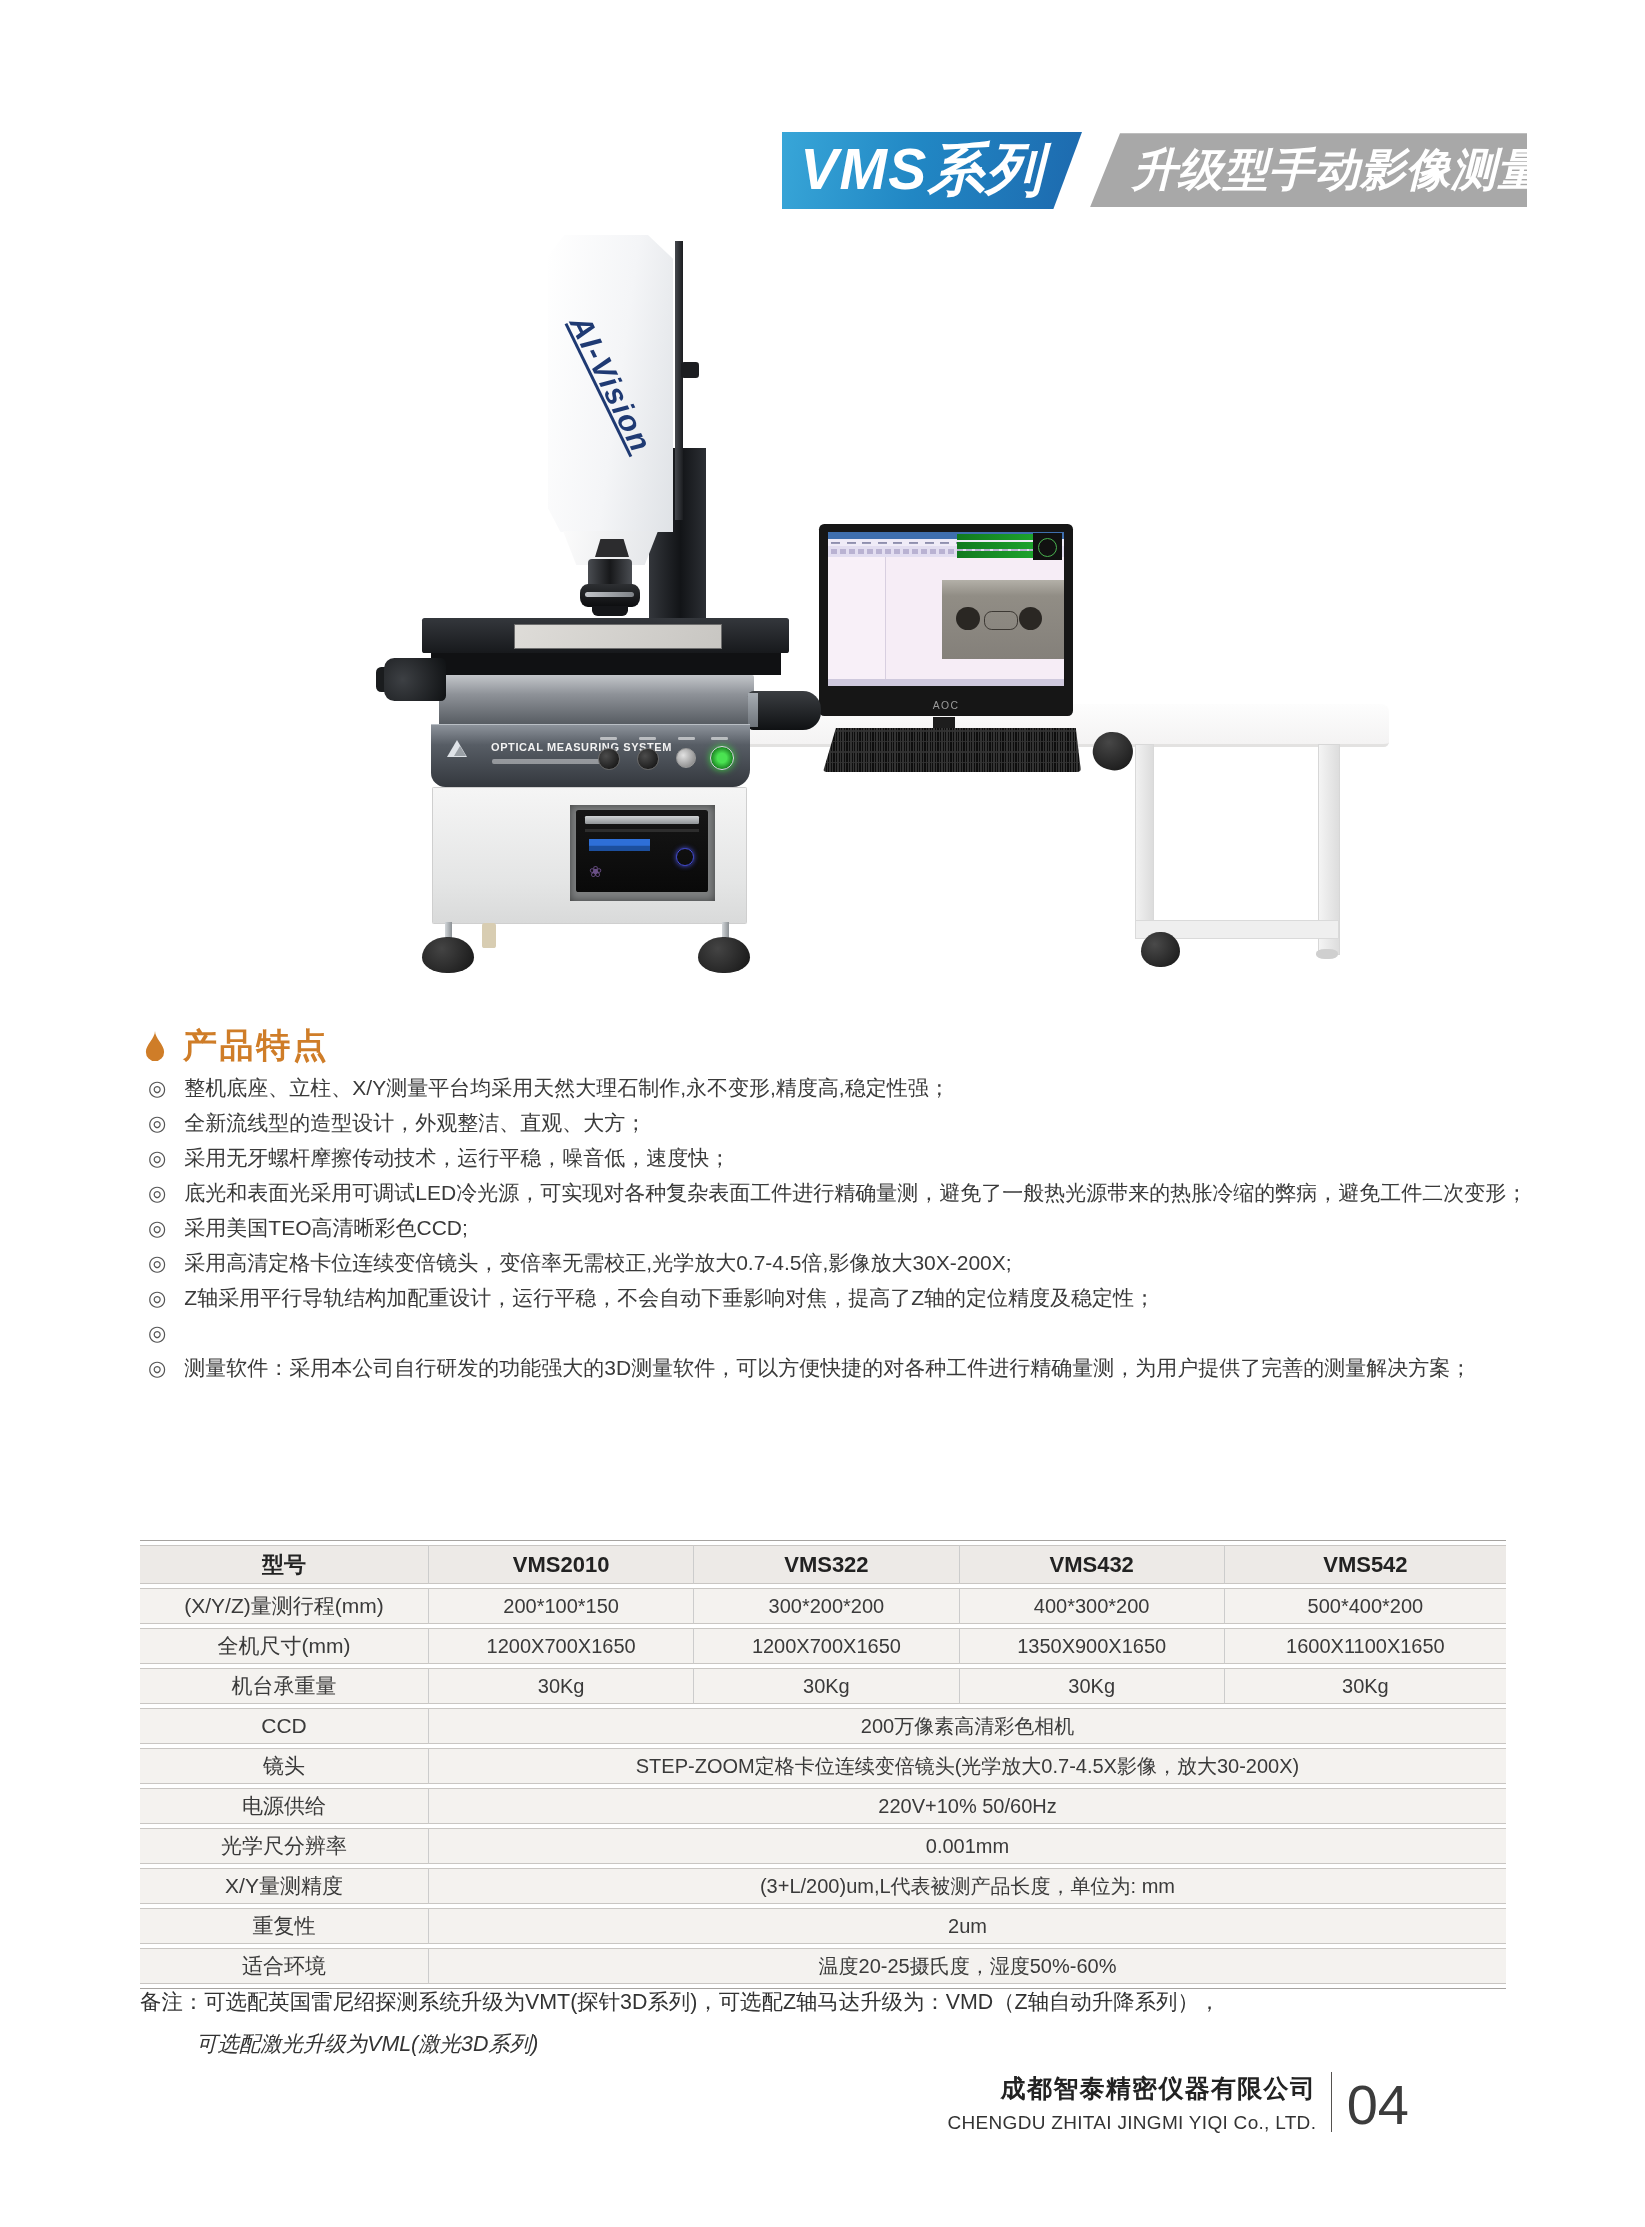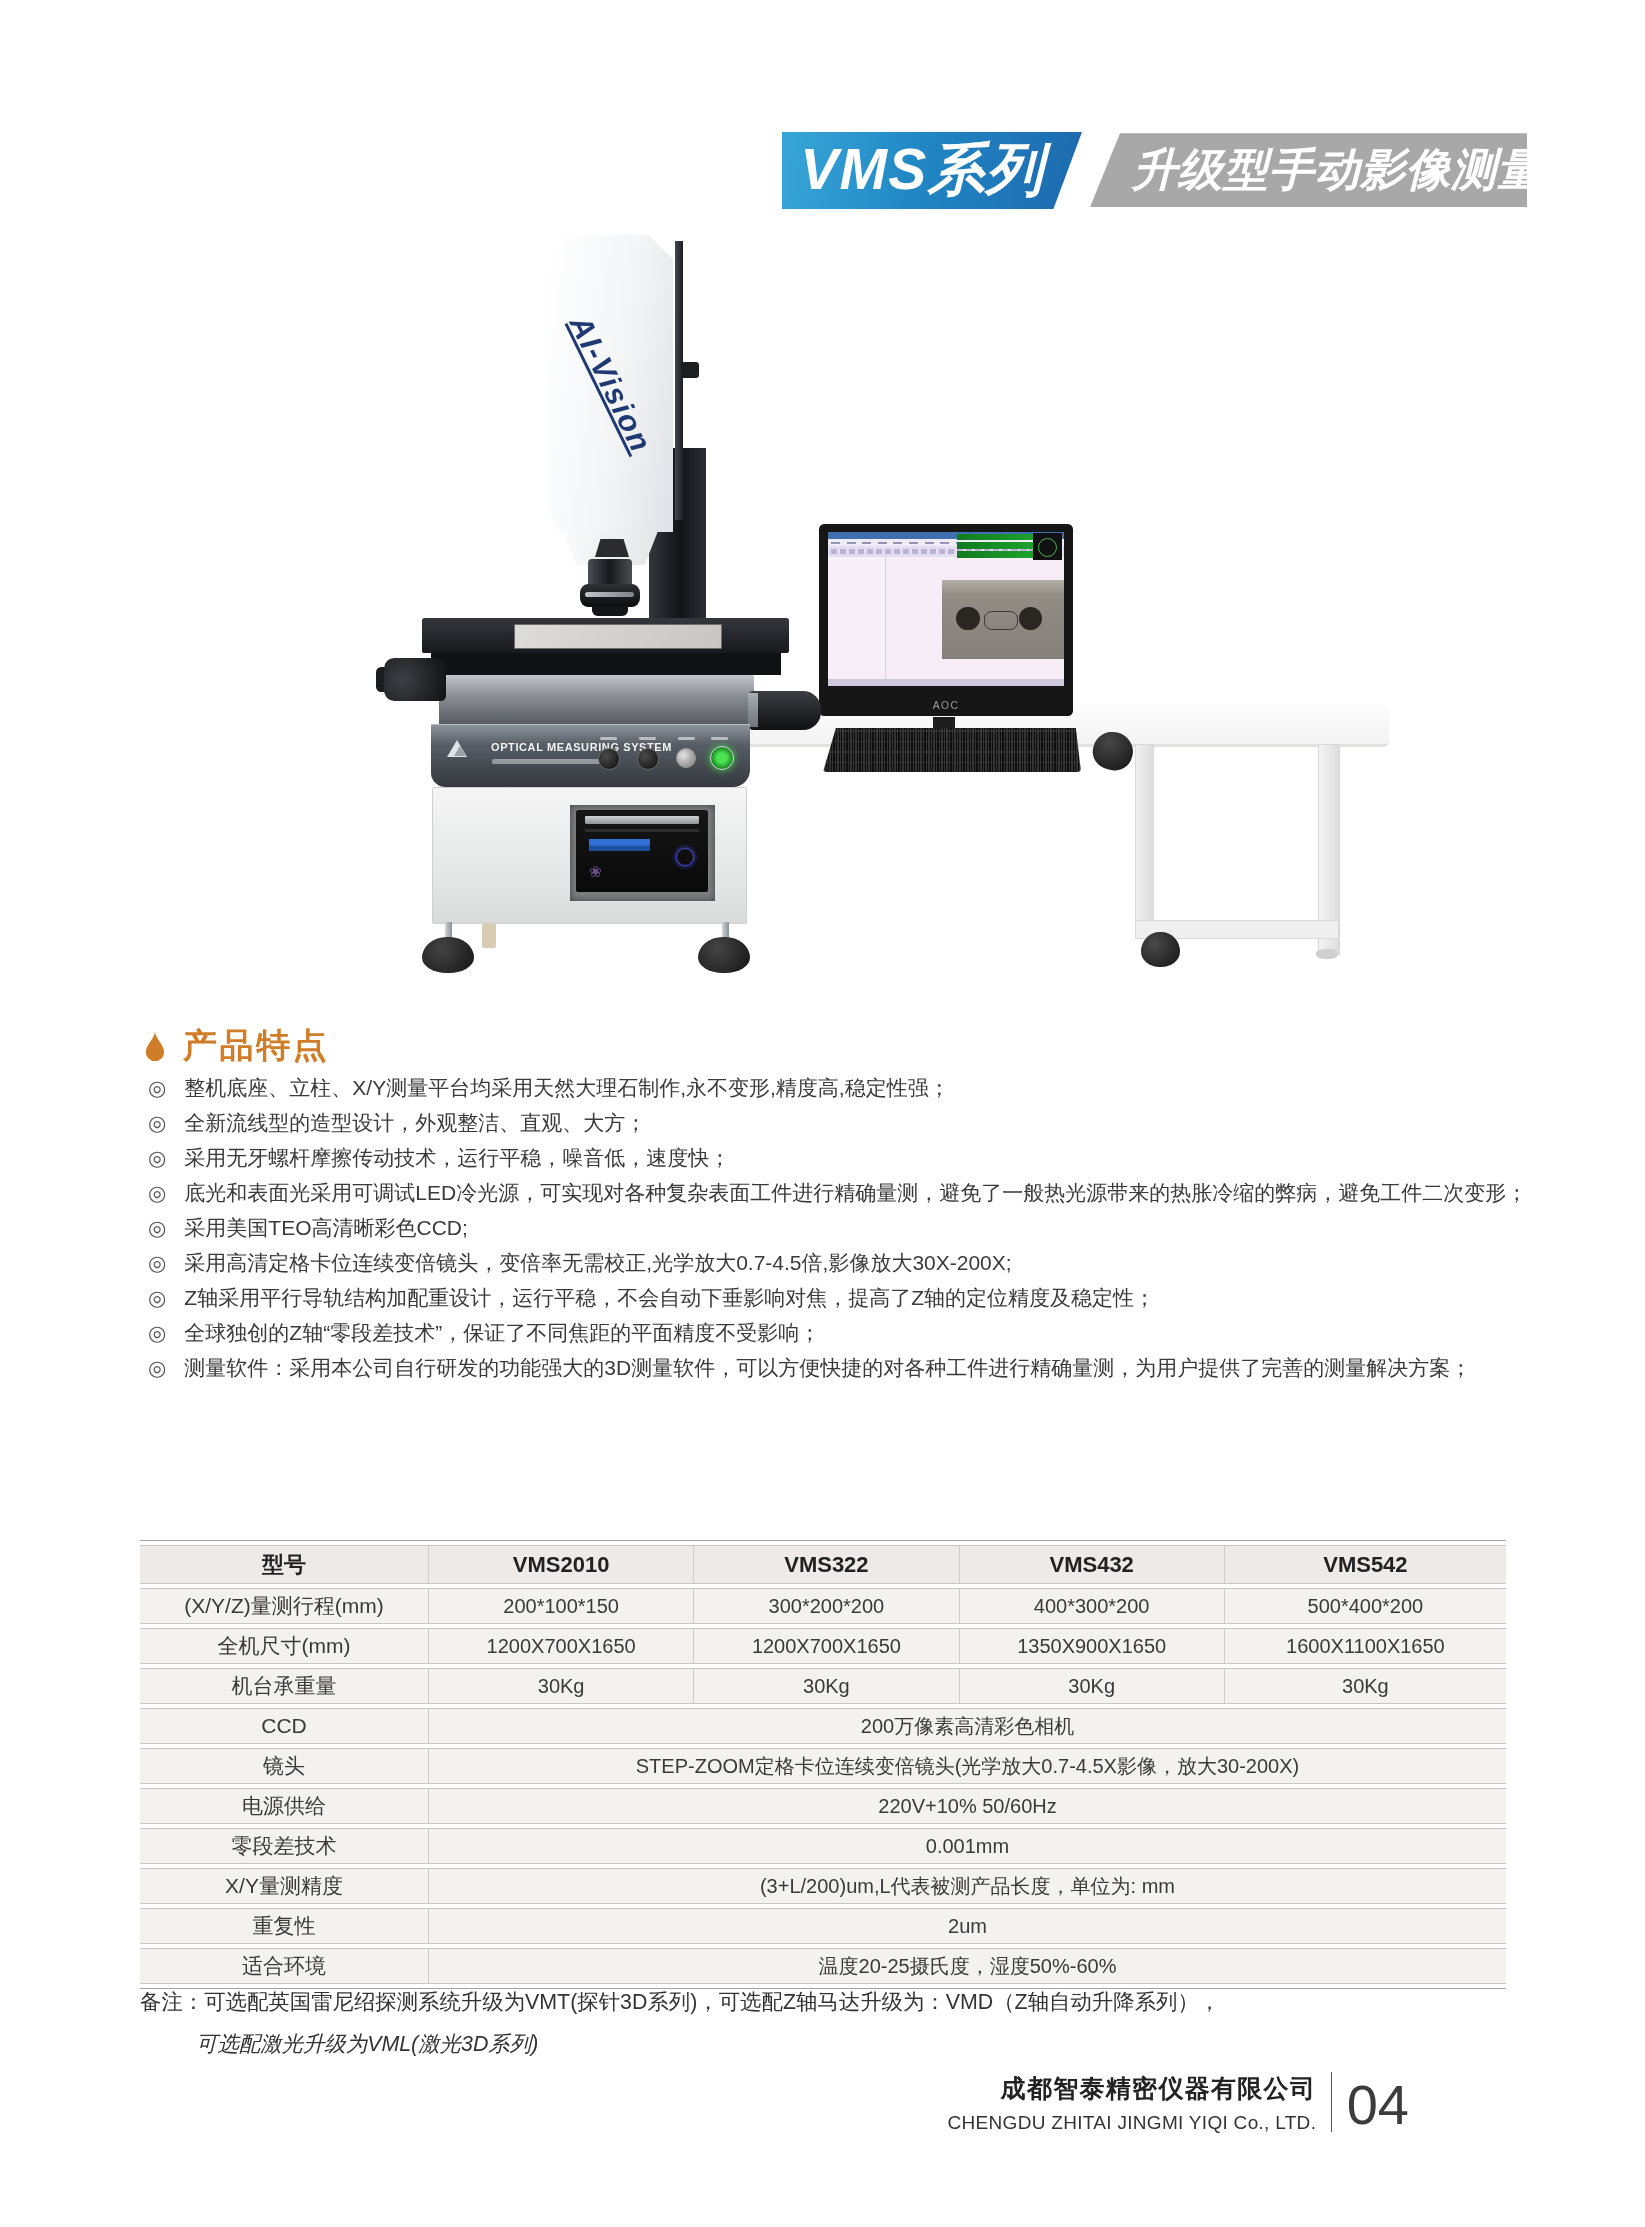--- a/index.html
+++ b/index.html
@@ -273,21 +273,20 @@
       <div class="feat-item">
         <span class="b">◎</span>
         <span>采用高清定格卡位连续变倍镜头，变倍率无需校正,光学放大0.7-4.5倍,影像放大30X-200X;</span>
       </div>
       <div class="feat-item">
         <span class="b">◎</span>
         <span>Z轴采用平行导轨结构加配重设计，运行平稳，不会自动下垂影响对焦，提高了Z轴的定位精度及稳定性；</span>
       </div>
       <div class="feat-item">
         <span class="b">◎</span>
-        <span>全球独创的Z轴“零段差技术”，保证了不同焦距的平面精度不受影响；</span>
       </div>
       <div class="feat-item">
         <span class="b">◎</span>
         <span>测量软件：采用本公司自行研发的功能强大的3D测量软件，可以方便快捷的对各种工件进行精确量测，为用户提供了完善的测量解决方案；</span>
       </div>
     </div>
 
   <div class="sec-head" style="left:144px;top:1544px;">
     <svg class="drop" viewBox="0 0 24 34">
       <path d="M12 0 C12 8 2 15 2 23 a10 10 0 0 0 20 0 C22 15 12 8 12 0 Z" fill="#cf7d28"></path>
@@ -331,21 +330,21 @@
         </tr>
         <tr>
           <td class="rowlabel">镜头</td>
           <td colspan="4">STEP-ZOOM定格卡位连续变倍镜头(光学放大0.7-4.5X影像，放大30-200X)</td>
         </tr>
         <tr>
           <td class="rowlabel">电源供给</td>
           <td colspan="4">220V+10% 50/60Hz</td>
         </tr>
         <tr>
-          <td class="rowlabel">零段差技术</td>
+          <td class="rowlabel">光学尺分辨率</td>
           <td colspan="4">0.001mm</td>
         </tr>
         <tr>
           <td class="rowlabel">X/Y量测精度</td>
           <td colspan="4">(3+L/200)um,L代表被测产品长度，单位为: mm</td>
         </tr>
         <tr>
           <td class="rowlabel">重复性</td>
           <td colspan="4">2um</td>
         </tr>

